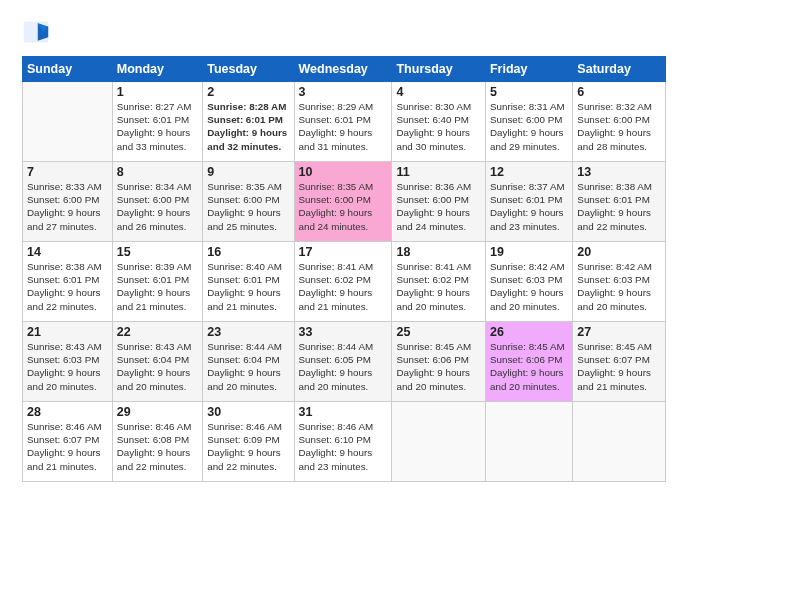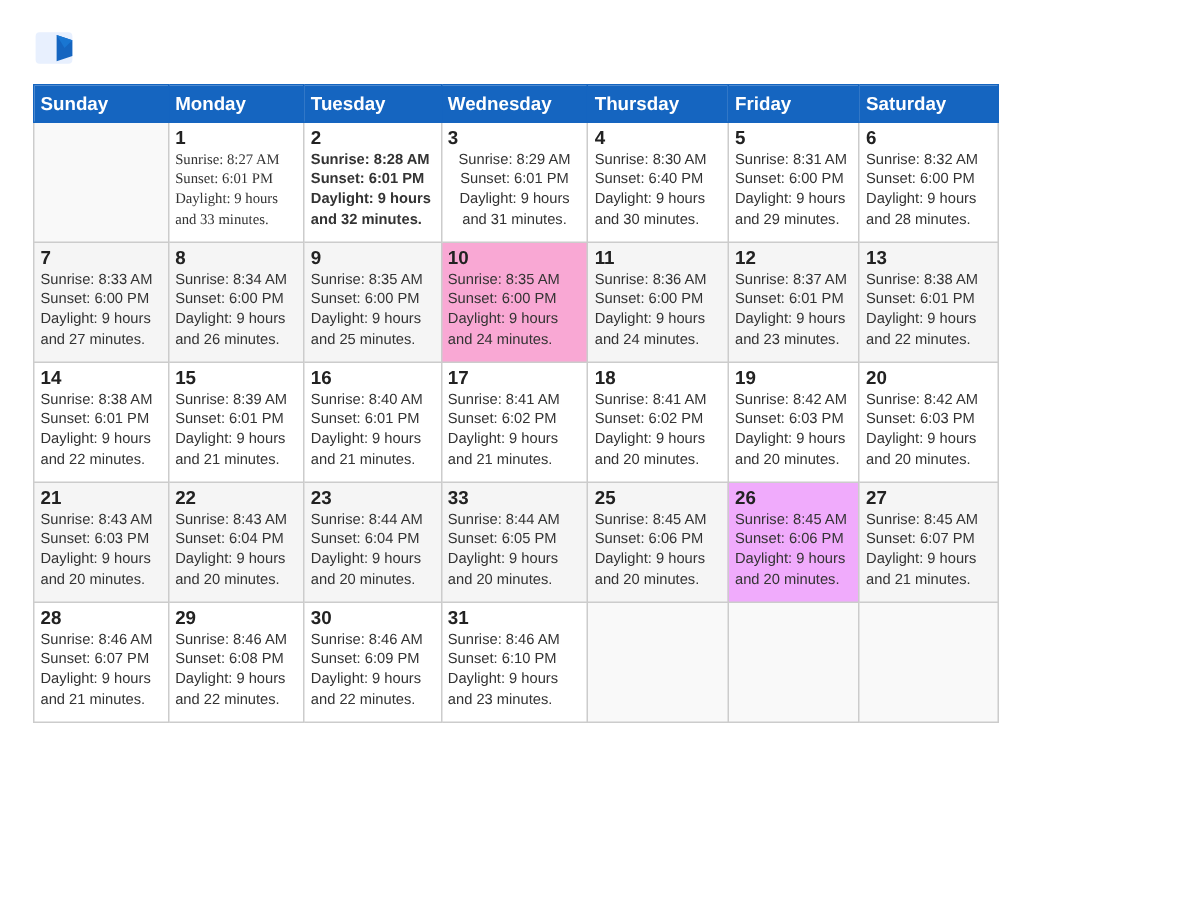--- a/index.html
+++ b/index.html
@@ -129,35 +129,35 @@
           <th>Thursday</th>
           <th>Friday</th>
           <th>Saturday</th>
         </tr>
     </thead>
     <tbody id="calendar-body">
     <tr>
           <td class="empty"></td>
           <td>
             <span class="day-num">1</span>
-            <div class="day-info" style="white-space: pre-line; font-family: Liberation Serif, serif;">Sunrise: 8:27 AM
+            <div class="day-info" style="white-space: pre-line;">Sunrise: 8:27 AM
 Sunset: 6:01 PM
 Daylight: 9 hours
 and 33 minutes.</div>
           </td>
           <td>
             <span class="day-num">2</span>
             <div class="day-info" style="white-space: pre-line; font-weight: bold;">Sunrise: 8:28 AM
 Sunset: 6:01 PM
 Daylight: 9 hours
 and 32 minutes.</div>
           </td>
           <td>
             <span class="day-num">3</span>
-            <div class="day-info" style="white-space: pre-line; text-align: center;">Sunrise: 8:29 AM
+            <div class="day-info" style="white-space: pre-line;">Sunrise: 8:29 AM
 Sunset: 6:01 PM
 Daylight: 9 hours
 and 31 minutes.</div>
           </td>
           <td>
             <span class="day-num">4</span>
             <div class="day-info" style="white-space: pre-line;">Sunrise: 8:30 AM
 Sunset: 6:40 PM
 Daylight: 9 hours
 and 30 minutes.</div>

